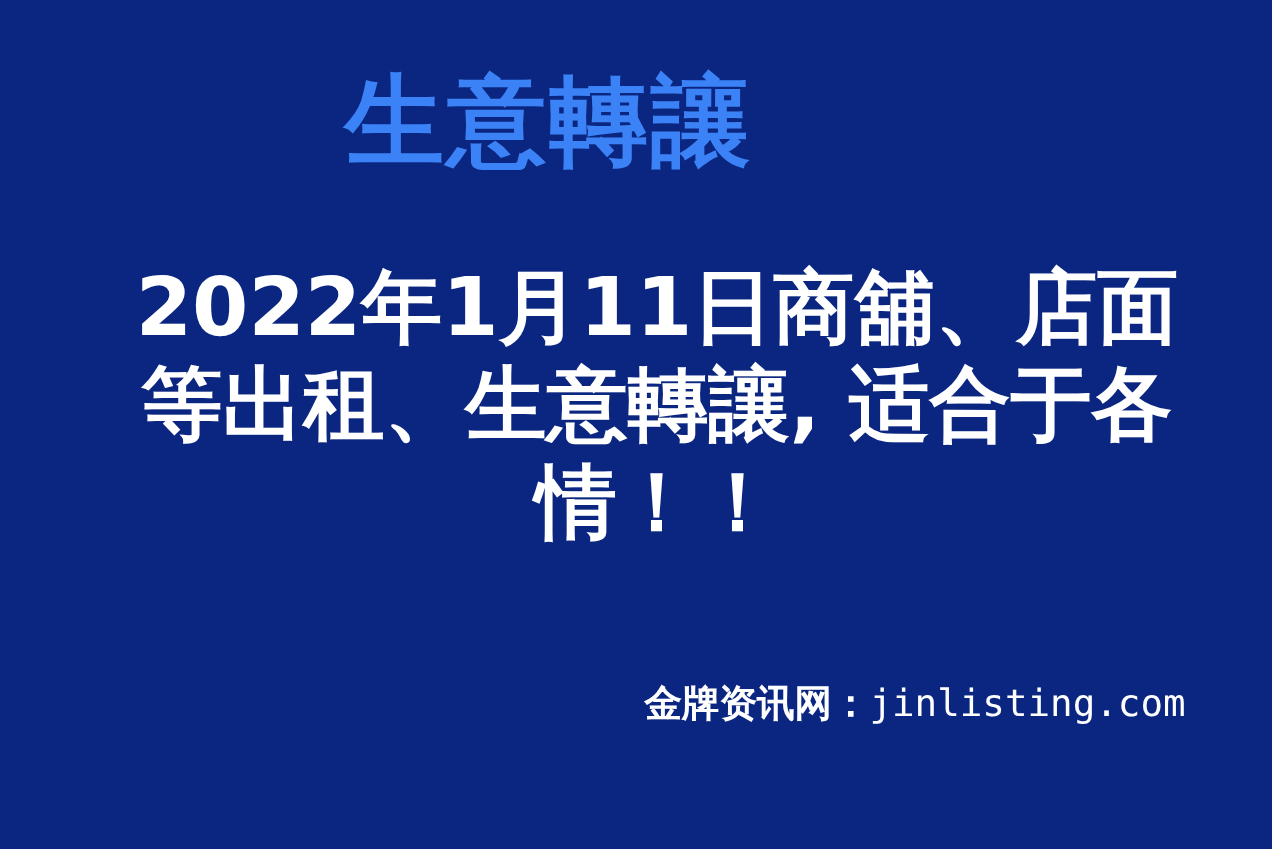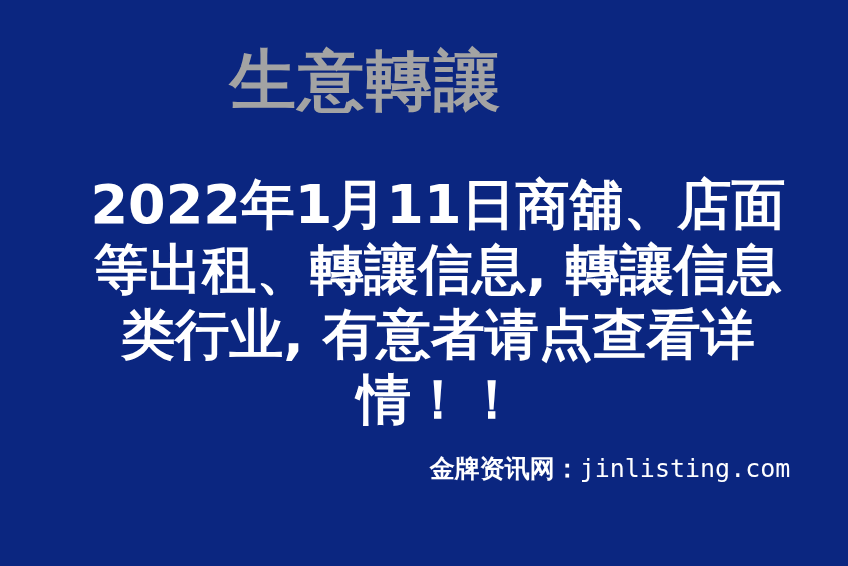--- a/index.html
+++ b/index.html
@@ -18,21 +18,21 @@
     -webkit-font-smoothing: antialiased;
   }
 
   
   .title {
     position: absolute;
     top: 44px;
     left: 0;
     width: 732px;
     text-align: center;
-    color: #a3a3a3;
+    color: #3b82f6;
     font-size: 66px;
     font-weight: 700;
     line-height: 1.12;
     letter-spacing: 2px;
     white-space: nowrap;
   }
 
   
   .body-block {
     position: absolute;
@@ -88,22 +88,21 @@
 </style>
 </head>
 <body>
 
 <div id="poster">
 
   <div class="title">生意轉讓</div>
 
   <div class="body-block">
     <span class="body-line">2022年1月11日商舖、店面</span>
-    <span class="body-line">等出租、轉讓信息, 轉讓信息</span>
-    <span class="body-line">类行业, 有意者请点查看详</span>
+    <span class="body-line">等出租、生意轉讓, 适合于各</span>
     <span class="body-line">情！！</span>
   </div>
 
   <div class="footer">
     <span class="footer-inner"><span class="footer-brand">金牌资讯网：</span><span class="footer-url">jinlisting.com</span></span>
   </div>
 
 </div>
 
 </body></html>

